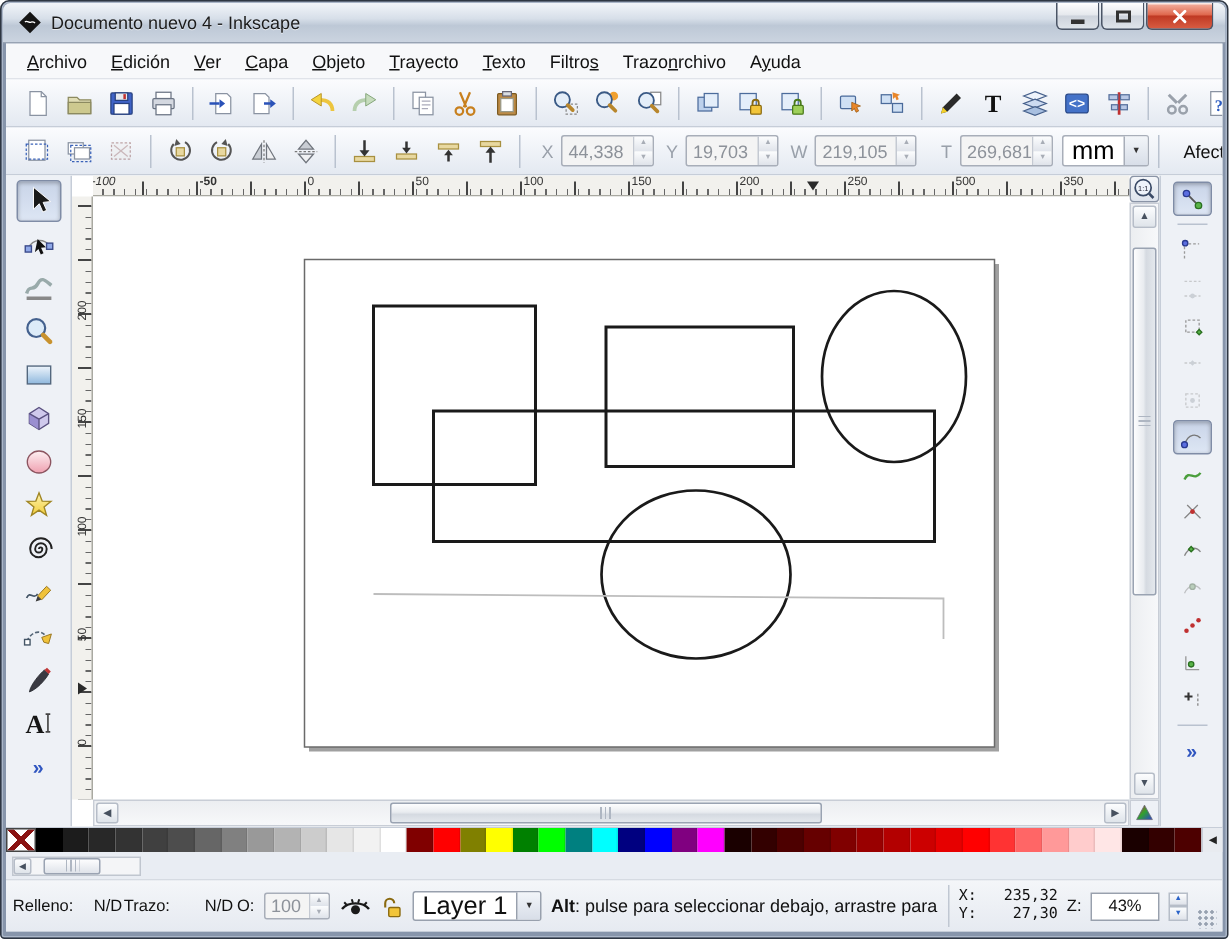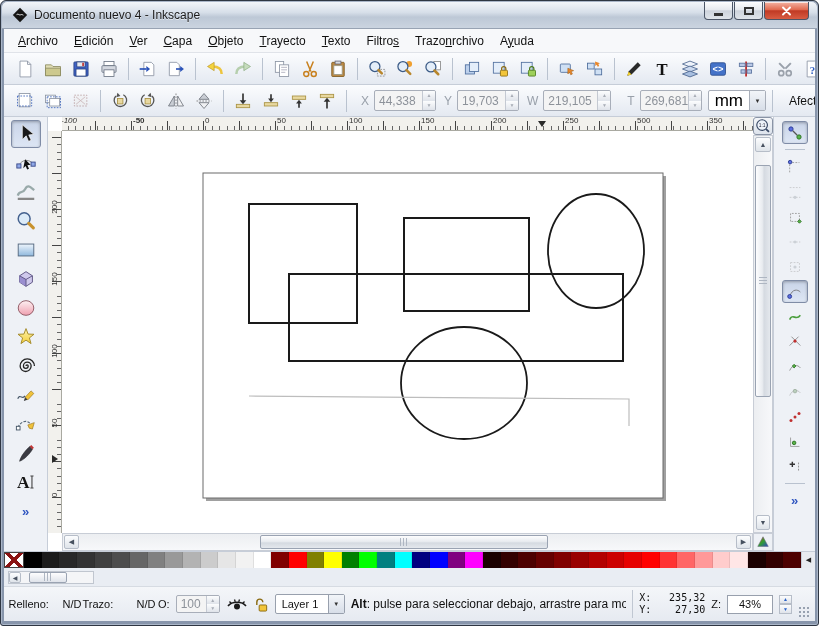--- a/index.html
+++ b/index.html
@@ -87,21 +87,21 @@
 .ptrack{position:relative;flex:1;height:100%}
 .pthumb{position:absolute;left:8px;width:38px;top:0;bottom:0;background:linear-gradient(#fdfdfe,#dfe3ea);border:1px solid #9aa3b2;border-radius:2px;display:flex;align-items:center;justify-content:center}
 .statusbar{height:34px;display:flex;align-items:center;background:linear-gradient(#f4f6f9,#e6eaf1);padding:0 4px 0 8px;gap:6px;flex:0 0 auto;position:relative}
 .fs-block{display:flex;flex-direction:row;justify-content:center;gap:1px;width:140px}
 .fs-row{display:flex;font-size:11px;line-height:13px;color:#111}
 .fs-label{width:54px}
 .o-label{font-size:11px;color:#111}
 .eye{width:22px;height:16px}
 .slock{width:15px;height:17px}
 .layerbox{display:flex;align-items:center;height:20px;border:1px solid #98a0ad;background:#fff;border-radius:2px;flex:0 0 auto}
-.layer-val{font-size:11px;padding:0 6px;min-width:52px;color:#111}
+.layer-val{font-size:17px;padding:0 6px;min-width:52px;color:#111}
 .dd2{width:16px;height:100%;display:flex;align-items:center;justify-content:center;font-size:6px;background:linear-gradient(#f2f5f9,#d8dee8);border-left:1px solid #98a0ad;color:#333}
 .hint{flex:1;font-size:12px;white-space:nowrap;overflow:hidden;color:#111;min-width:0}
 .vsep{width:1px;align-self:stretch;background:#c0c7d2;margin:3px 0;flex:0 0 auto}
 .xy-block{display:flex;flex-direction:column;font-family:"DejaVu Sans Mono",monospace;font-size:10px;line-height:12px;color:#111}
 .xy-row{display:flex;justify-content:space-between;gap:4px;width:66px}
 .z-label{font-size:11px;color:#111}
 .zoombox{width:46px;height:19px;border:1px solid #98a0ad;background:#fff;font-size:11px;display:flex;align-items:center;justify-content:center;color:#111;flex:0 0 auto}
 .zspin{display:flex;flex-direction:column;width:13px;height:19px;flex:0 0 auto}
 .zb{flex:1;font-size:5px;display:flex;align-items:center;justify-content:center;color:#2a62c8;background:linear-gradient(#fcfdfe,#dfe3ea);border:1px solid #b6bdc8}
 .grip{width:13px;height:13px;align-self:flex-end;margin:0 0 2px 0;background-image:radial-gradient(circle,#97a1b0 1px,transparent 1.3px);background-size:4px 4px}

